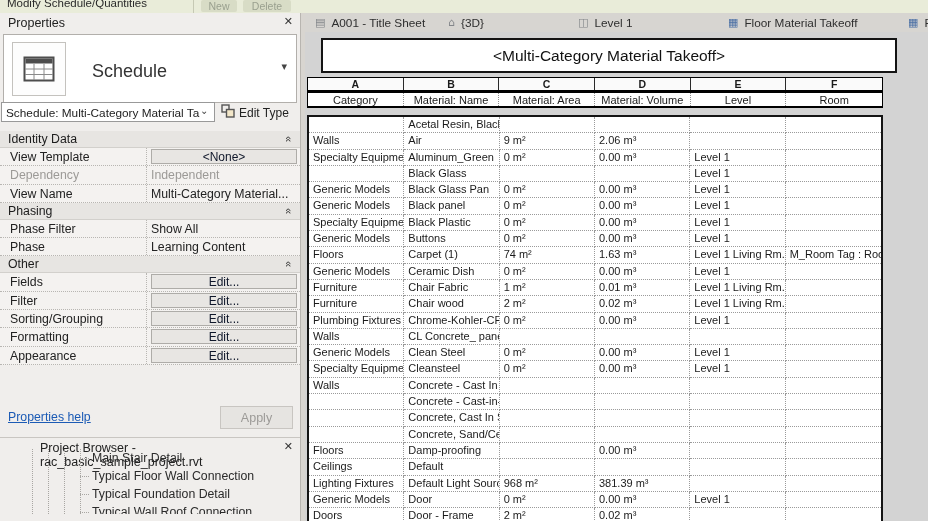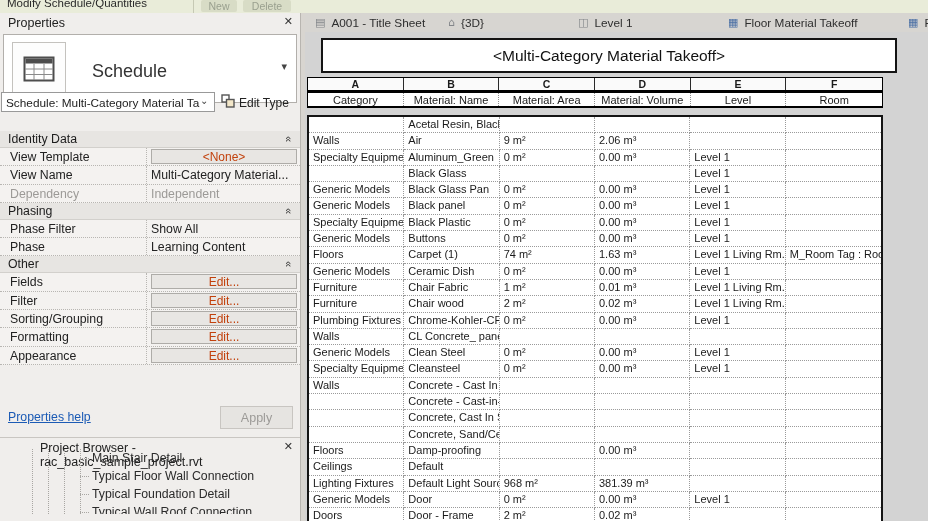--- a/index.html
+++ b/index.html
@@ -20,35 +20,35 @@
   #left { position:absolute; left:0; top:13px; width:301px; height:508px; background:#f0eeec; border-right:1px solid #b8b5b0; }
   .panel-titlebar { position:relative; height:19px; padding:3px 8px 0; font-size:12.5px; color:#222; }
   .xbtn { position:absolute; right:7px; top:2px; font-size:11px; color:#333; cursor:default; }
 
   #type-box { position:absolute; left:3px; top:21px; width:294px; height:69px; background:#fff; border:1px solid #b2afab; }
   #type-icon-frame { position:absolute; left:8px; top:7px; width:54px; height:54px; border:1px solid #c4c2be; background:#fdfdfd;
                      display:flex; align-items:center; justify-content:center; }
   #type-label { position:absolute; left:88px; top:26px; font-size:18px; color:#333; }
   #type-caret { position:absolute; right:9px; top:25px; font-size:11px; color:#444; }
 
-  #combo-row { position:absolute; left:0; top:79px; width:348px; height:21px; }
+  #combo-row { position:absolute; left:0; top:89px; width:348px; height:21px; }
   #type-combo { position:absolute; left:1px; top:0; width:214px; height:20px; background:#fff; border:1px solid #999;
                 font-size:11.8px; color:#222; padding:3px 16px 0 4px; white-space:nowrap; overflow:hidden; }
   #combo-chev { position:absolute; left:200px; top:3px; font-size:10px; color:#444; }
   #edit-type { position:absolute; left:221px; top:1px; display:flex; align-items:center; gap:4px; font-size:12px; color:#222; height:19px; }
 
   #prop-grid { position:absolute; left:0; top:118px; width:300px; }
   .psec-header { position:relative; height:17px; background:#e7e5e2; font-size:12.3px; color:#1c1c1c;
                  padding:1px 0 0 8px; border-bottom:1px solid #d2d0cc; }
   .chev-dbl { position:absolute; right:8px; top:2px; display:inline-block; transform:rotate(90deg); font-size:11px; color:#333; }
   .prow { display:flex; height:18.3px; border-bottom:1px dotted #b8b6b2; font-size:12.3px; color:#222; background:#f4f2f0; }
   .prow .plabel { width:146px; padding:2px 2px 0 10px; white-space:nowrap; overflow:hidden; }
   .prow .pvalue { flex:1; border-left:1px dotted #b8b6b2; padding:1px 3px 0 4px; white-space:nowrap; overflow:hidden; position:relative; }
   .prow.disabled .plabel, .prow.disabled .pvalue { color:#9c9a97; }
-  .pbtn { height:15px; margin-top:0px; background:#e8e6e3; border:1px solid #aeaca8; text-align:center; font-size:12px; color:#c2410c;
+  .pbtn { height:15px; margin-top:0px; background:#e8e6e3; border:1px solid #aeaca8; text-align:center; font-size:12px; color:#0f172a;
           line-height:14px; }
   .pvaltext { display:block; padding-top:1px; }
 
   #props-footer-link { position:absolute; left:8px; top:397px; font-size:12.3px; color:#1c5bb5; text-decoration:underline; }
   #apply-btn { position:absolute; right:7px; top:393px; width:73px; height:23px; background:#e6e4e1; border:1px solid #c8c5c1;
                color:#9c9a97; font-size:12.5px; font-family:inherit; }
 
   
   #pbrowser { position:absolute; left:0; top:424px; width:300px; height:84px; border-top:1px solid #c9c6c2; background:#f0eeec;padding-left:32px; }
   #ptree { position:absolute; left:0; top:11px; width:300px; height:65px; overflow:hidden;margin-left:22px; }
@@ -131,30 +131,30 @@
     </div>
 
     <div id="prop-grid">
         <div class="psec-header"><span>Identity Data</span><span class="chev-dbl">«</span></div>
         <div class="prow">
           <span class="plabel">View Template</span>
           <div class="pvalue">
             <div class="pbtn">&lt;None&gt;</div>
           </div>
         </div>
-        <div class="prow">
-          <span class="plabel">View Name</span>
-          <div class="pvalue">
-            <span class="pvaltext">Multi-Category Material...</span>
-          </div>
-        </div>
         <div class="prow disabled">
           <span class="plabel">Dependency</span>
           <div class="pvalue">
             <span class="pvaltext">Independent</span>
+          </div>
+        </div>
+        <div class="prow">
+          <span class="plabel">View Name</span>
+          <div class="pvalue">
+            <span class="pvaltext">Multi-Category Material...</span>
           </div>
         </div>
         <div class="psec-header"><span>Phasing</span><span class="chev-dbl">«</span></div>
         <div class="prow">
           <span class="plabel">Phase Filter</span>
           <div class="pvalue">
             <span class="pvaltext">Show All</span>
           </div>
         </div>
         <div class="prow">

